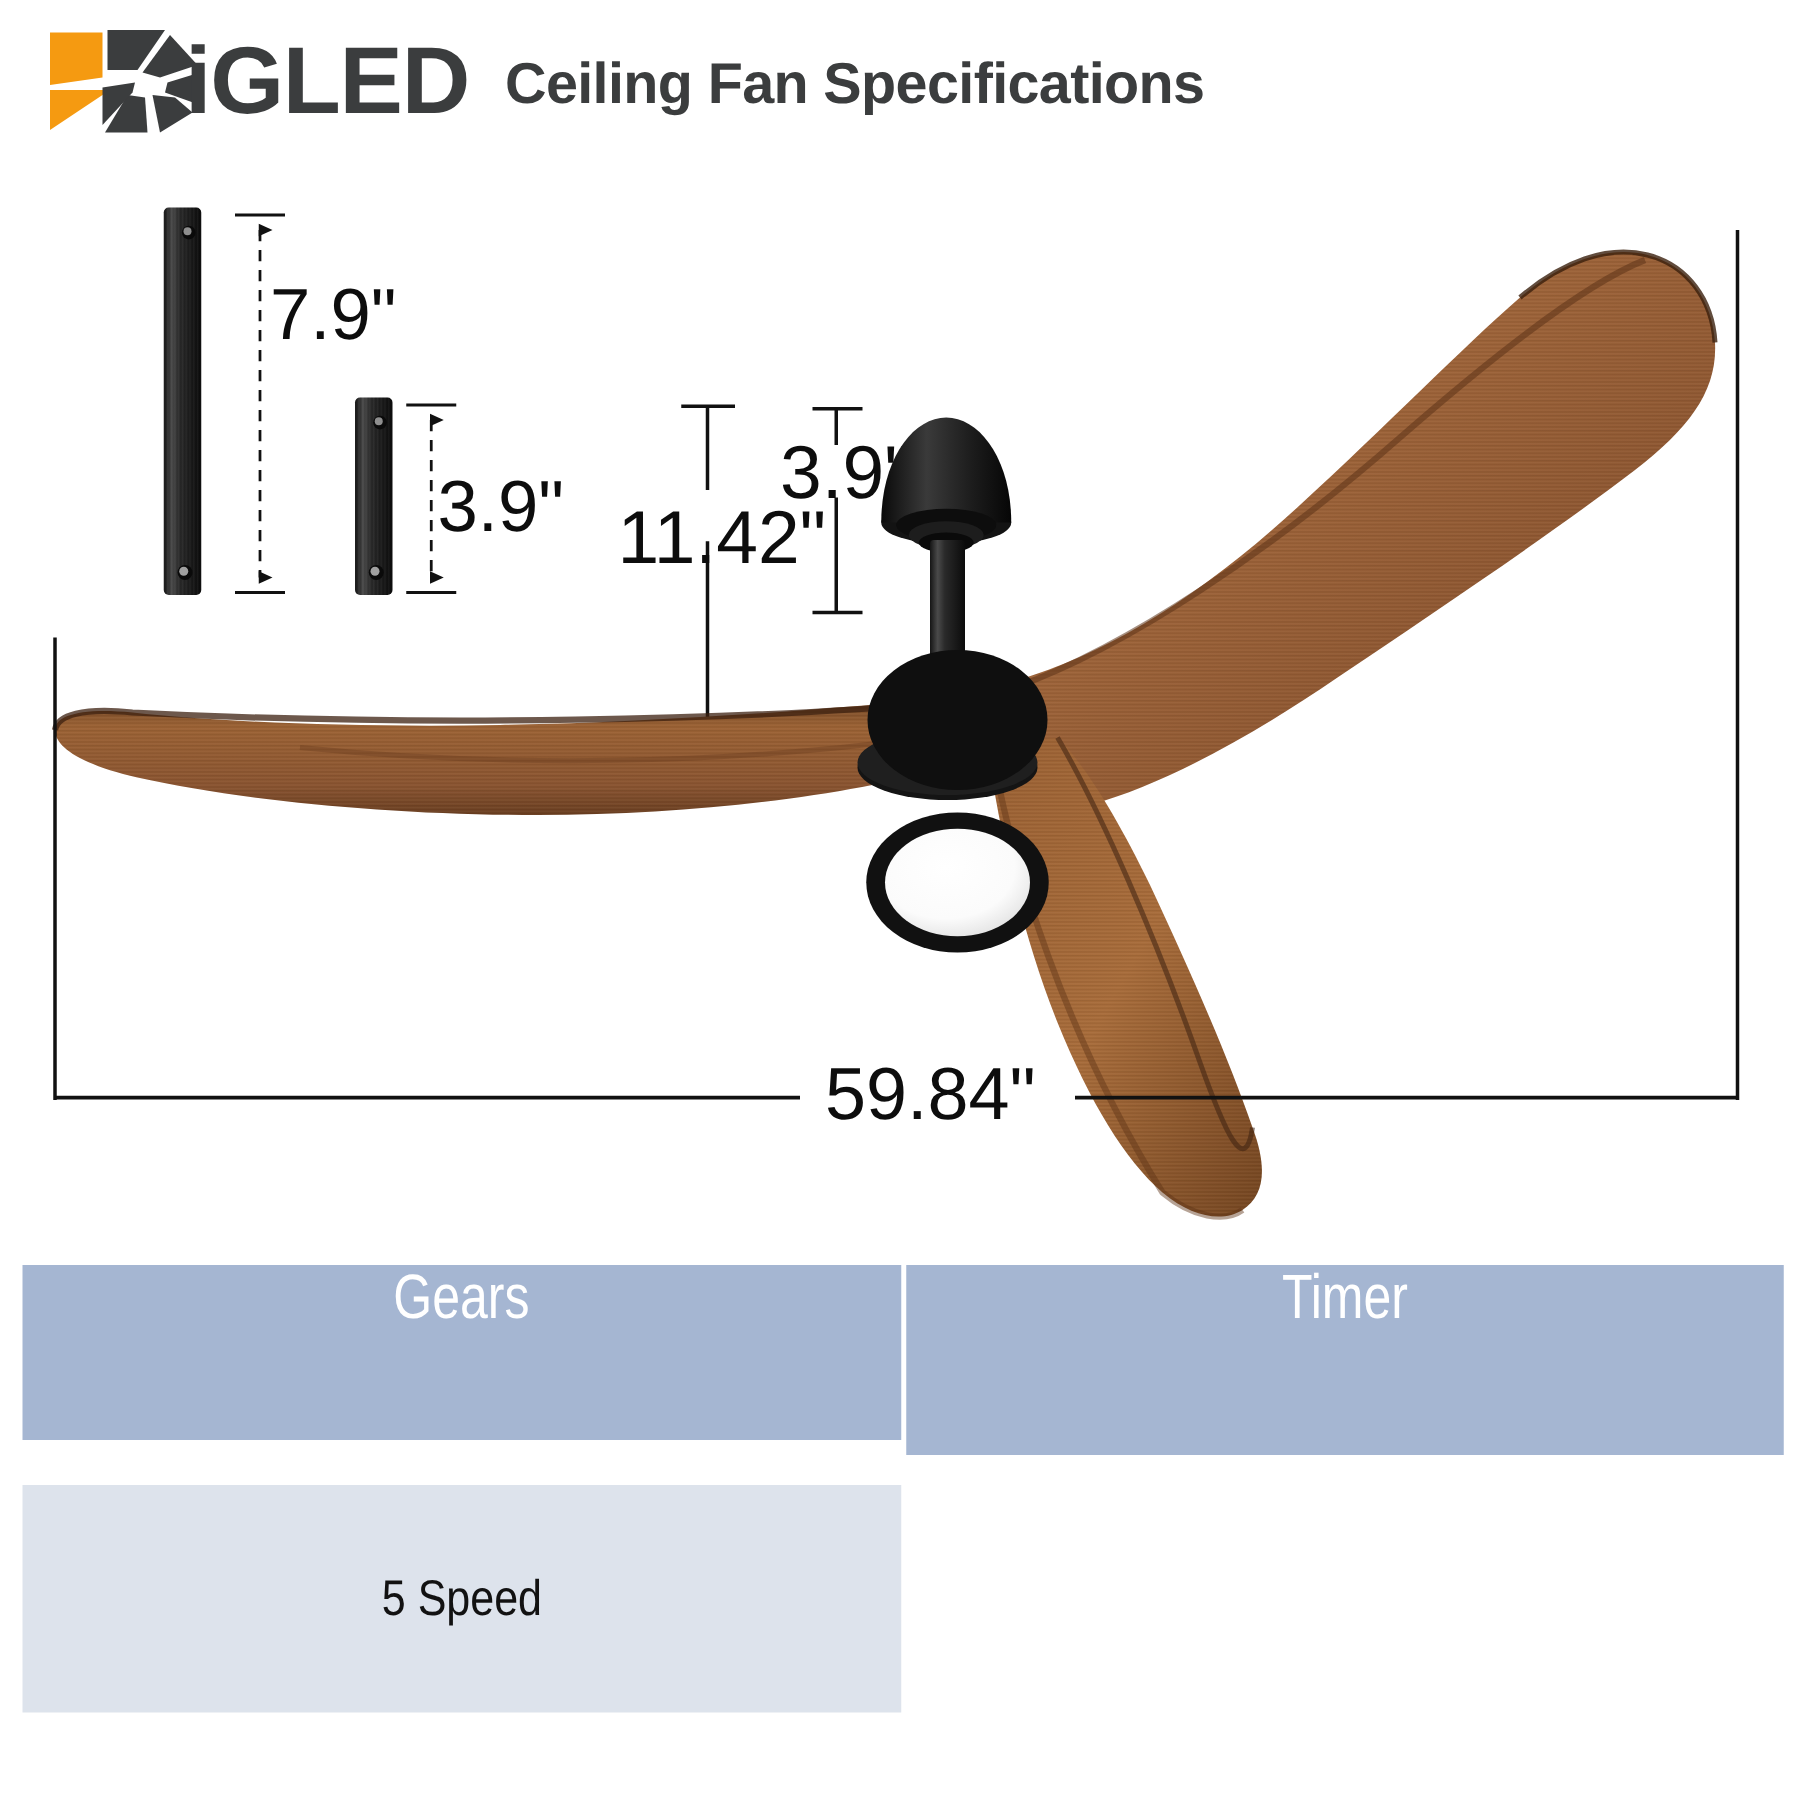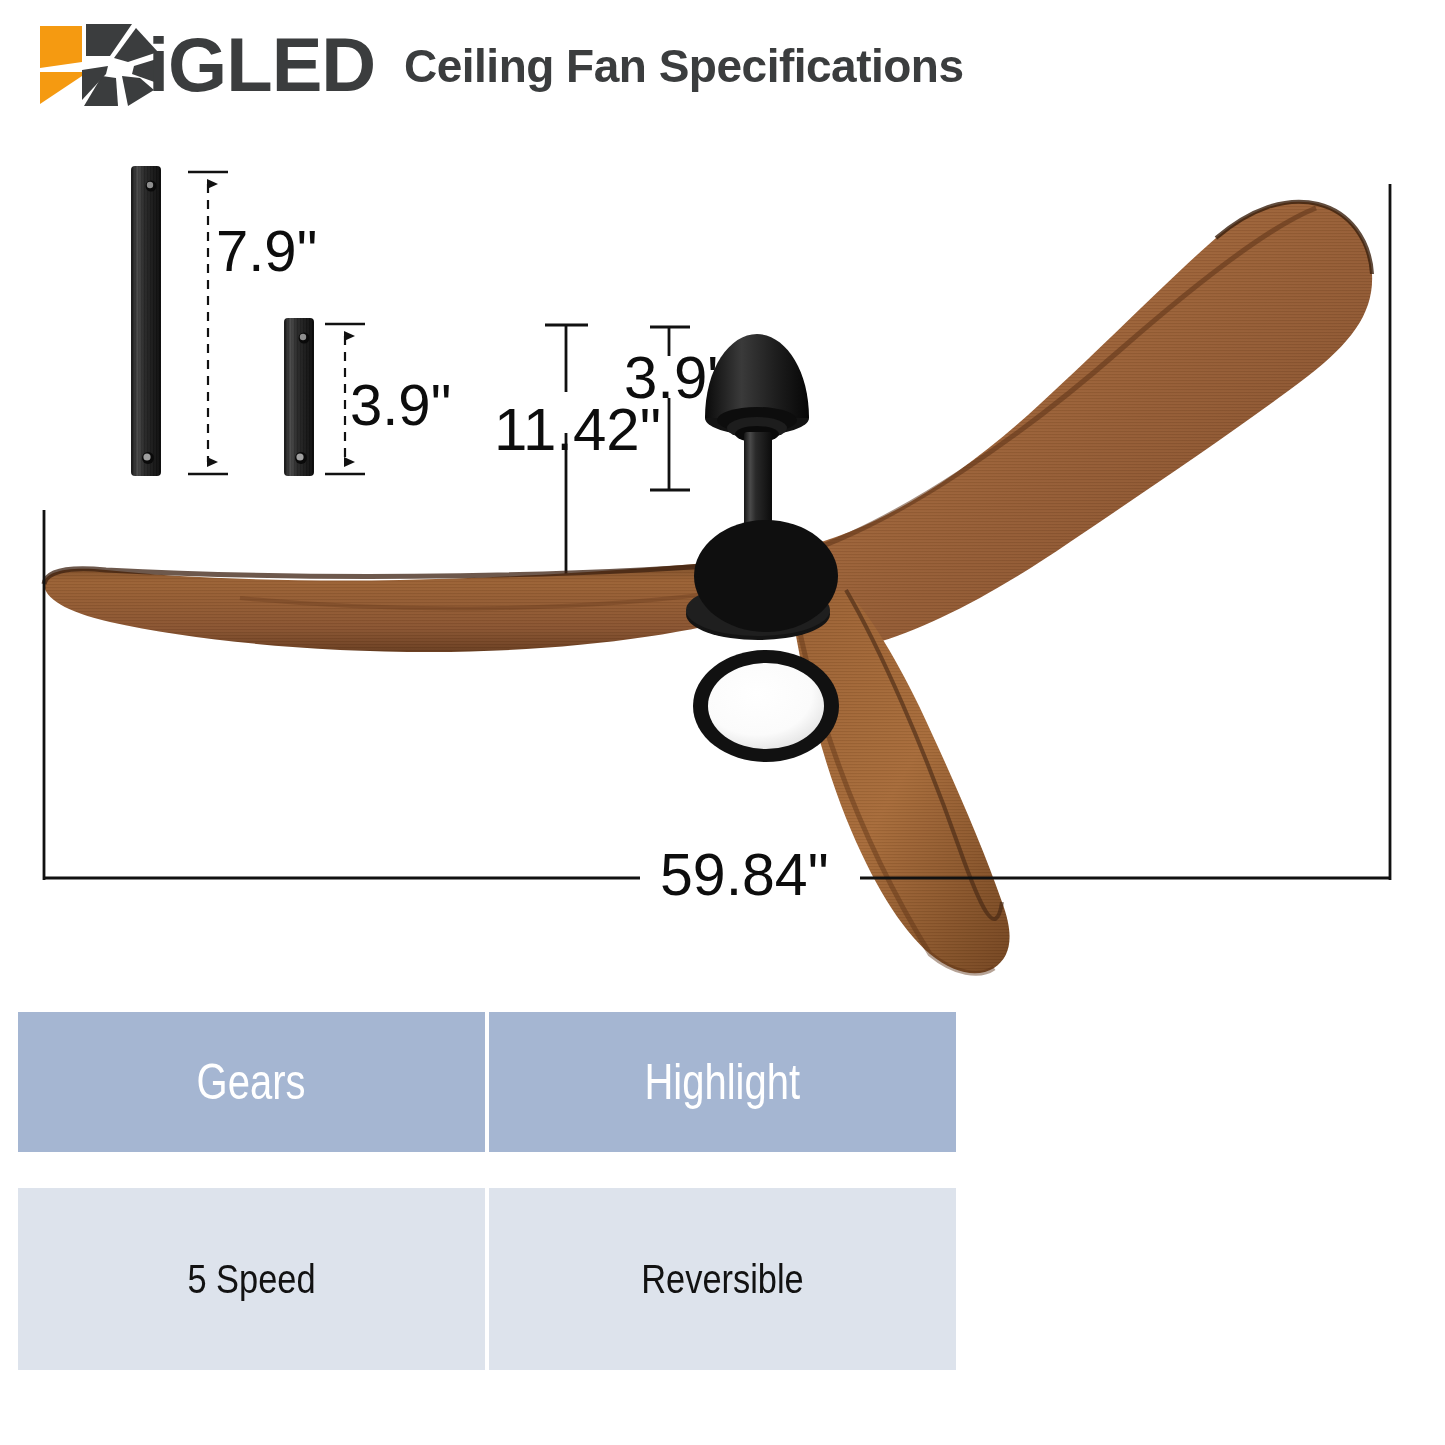--- a/index.html
+++ b/index.html
@@ -20,21 +20,21 @@
   #diagram { position:absolute; left:0; top:128px; width:1445px; height:860px; }
   #diagram svg { display:block; }
 
   .dimtext { font-family:"Liberation Sans", sans-serif; fill:#0d0d0d; }
 
   
   #spec-table { position:absolute; left:18px; top:1012px; width:1409px; height:358px;
                 display:flex; gap:4px; }
   .spec-col { flex:1 1 0; display:flex; flex-direction:column; gap:4px; }
   .spec-head { height:152px; background:#a5b6d2; display:flex;
-               align-items:center; justify-content:center; }
+               align-items:flex-start; justify-content:center; }
   .spec-head span { color:#ffffff; font-size:50px; line-height:1;
                     transform:scaleX(0.80); transform-origin:center;
                     white-space:nowrap; display:inline-block; }
   .spec-cell { height:198px; background:#dde3ec; display:flex;
                align-items:center; justify-content:center;margin-top:32px; }
   .spec-cell span { color:#121212; font-size:40px; line-height:1;
                     transform:scaleX(0.86); transform-origin:center;
                     white-space:nowrap; display:inline-block; }
 </style>
 </head>
@@ -268,26 +268,21 @@
 
   <div class="spec-col">
     <div class="spec-head">
       <span>Gears</span>
     </div>
     <div class="spec-cell">
       <span>5 Speed</span>
     </div>
   </div>
 
+
   <div class="spec-col">
     <div class="spec-head">
-      <span>Highlight</span>
-    </div>
-    <div class="spec-cell">
-      <span>Reversible</span>
+      <span>Timer</span>
     </div>
   </div>
 
-  <div class="spec-col">
-  </div>
-
 
 </div>
 
 </body></html>

